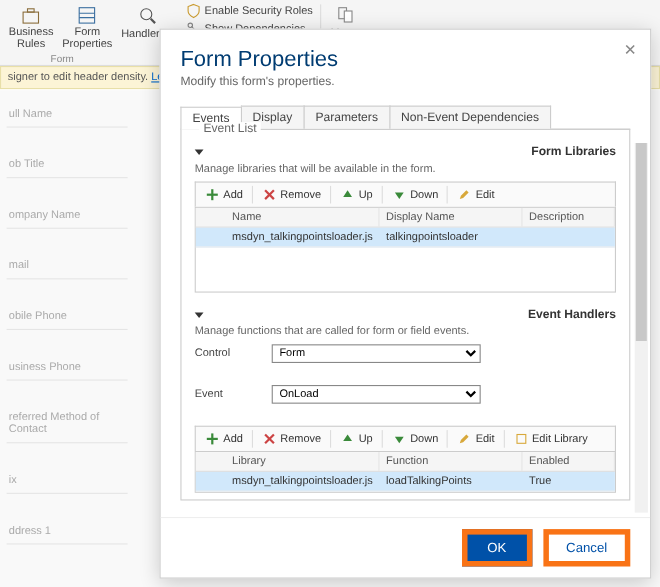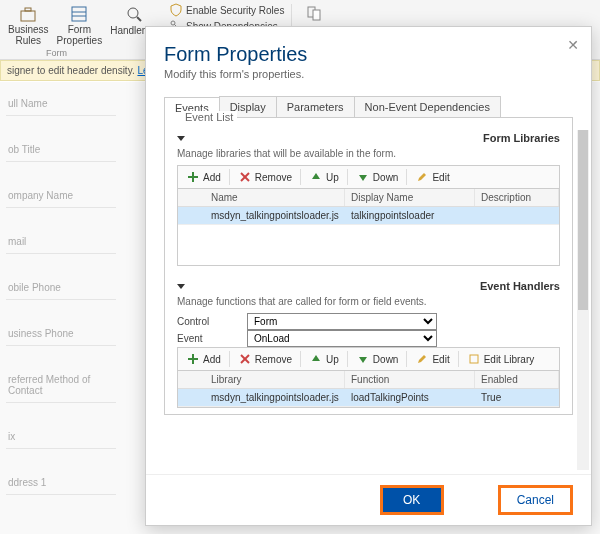--- a/index.html
+++ b/index.html
@@ -43,26 +43,26 @@
 .tsep { width: 1px; background: #ddd; height: 16px; margin: 0 2px; }
 
 .grid { border: 1px solid #ccc; background: #fff; }
 .grid-head { display: flex; background: #f5f5f5; border-bottom: 1px solid #ddd; }
 .grid-head div { padding: 3px 6px; font-size: 10px; color: #555; border-right: 1px solid #e5e5e5; }
 .grid-row { display: flex; background: #D1E8FB; border-bottom: 1px solid #eee; }
 .grid-row div { padding: 3px 6px; font-size: 10px; color: #333; }
 .grid-empty { height: 40px; }
 .col-a { flex: 0 0 140px; margin-left: 27px; } .col-b { flex: 0 0 130px; } .col-c { flex: 1; }
 
-.form-line { display: flex; align-items: center; margin-bottom: 0; }
+.form-line { display: flex; align-items: center; margin-bottom: 20px; }
 .form-line label { width: 70px; font-size: 10px; color: #444; }
 .form-line select { width: 190px; font-size: 10px; padding: 1px 2px; border: 1px solid #888; background: #fff; }
 
 .dialog-footer { padding: 10px 18px; display: flex; justify-content: flex-end; gap: 10px; }
-.btn { min-width: 64px; padding: 5px 16px; font-size: 12px; border: 3px solid #f97316; cursor: pointer; text-align: center; margin-left: 44px; }
+.btn { min-width: 64px; padding: 5px 16px; font-size: 12px; border: 5px solid #f97316; cursor: pointer; text-align: center; }
 .btn.primary { background: #0051A8; color: #fff; }
 .btn.secondary { background: #fff; color: #0051A8; }
 
 .scrollbar-fake { position: absolute; right: 2px; top: 40px; bottom: 4px; width: 12px; background: #f1f1f1; }
 .scrollbar-thumb { position: absolute; top: 0; left: 1px; right: 1px; height: 180px; background: #c8c8c8; }
 
 svg { display: block; }
 </style>
 </head>
 <body>

